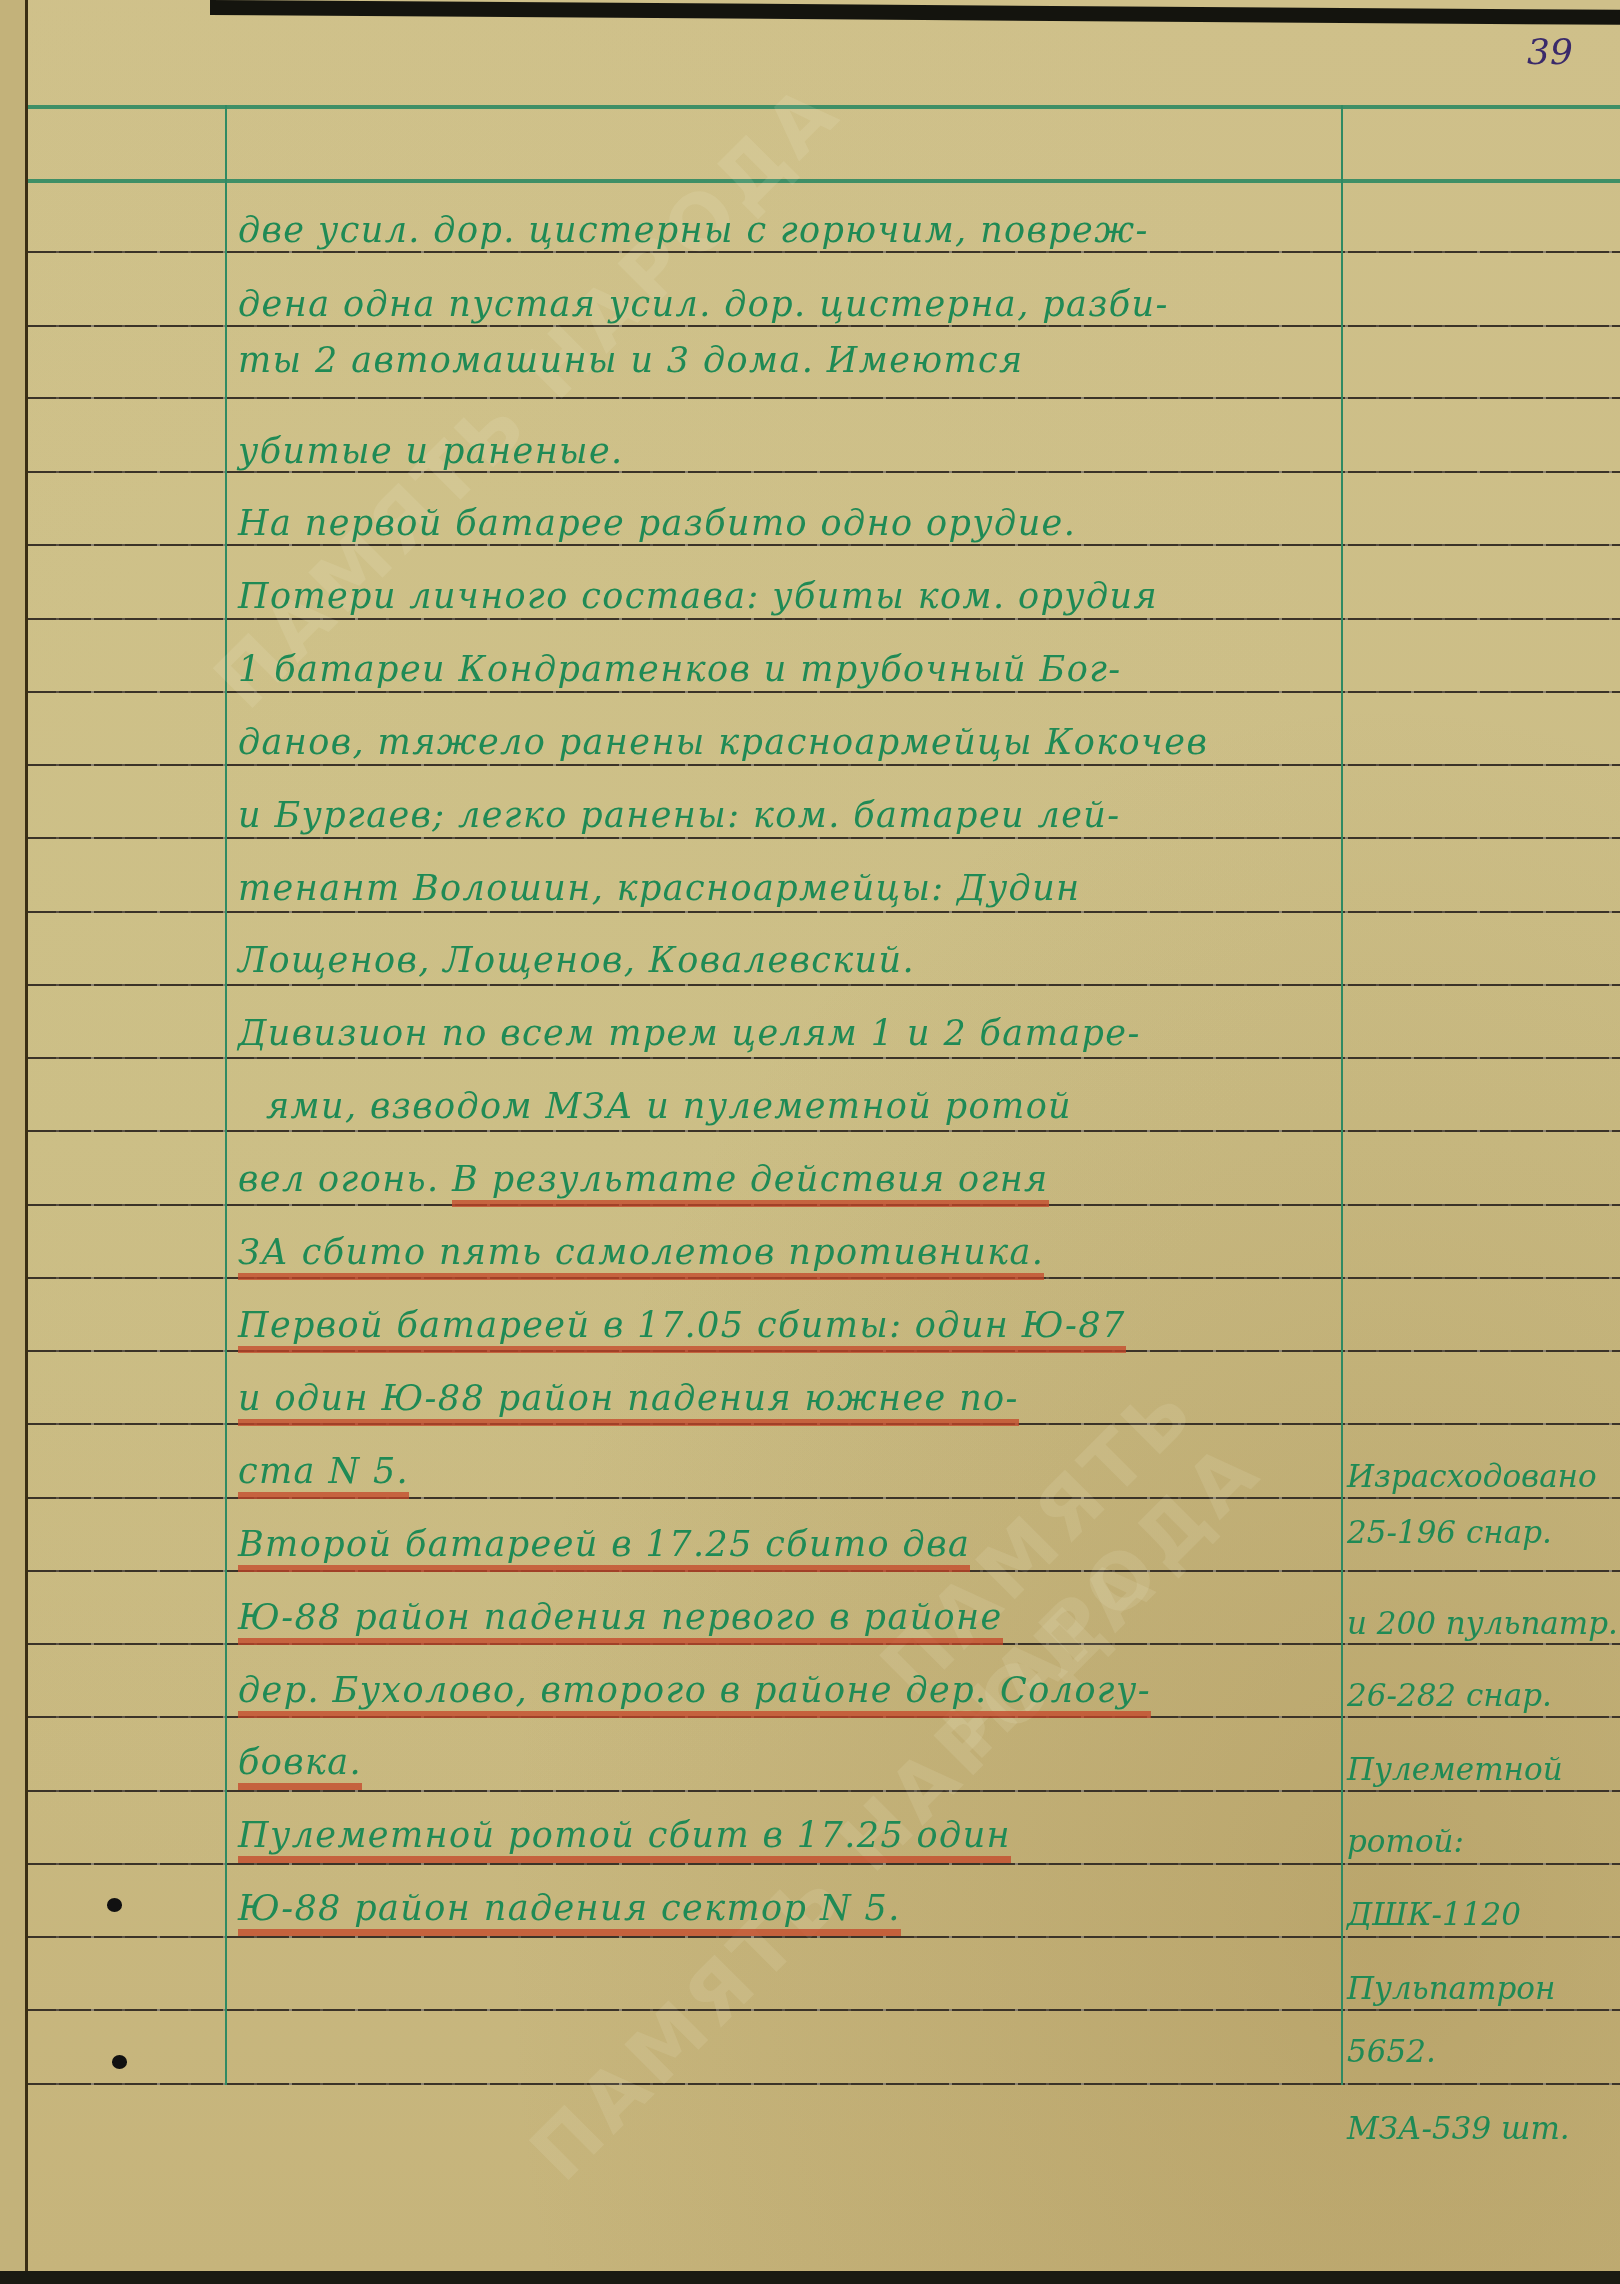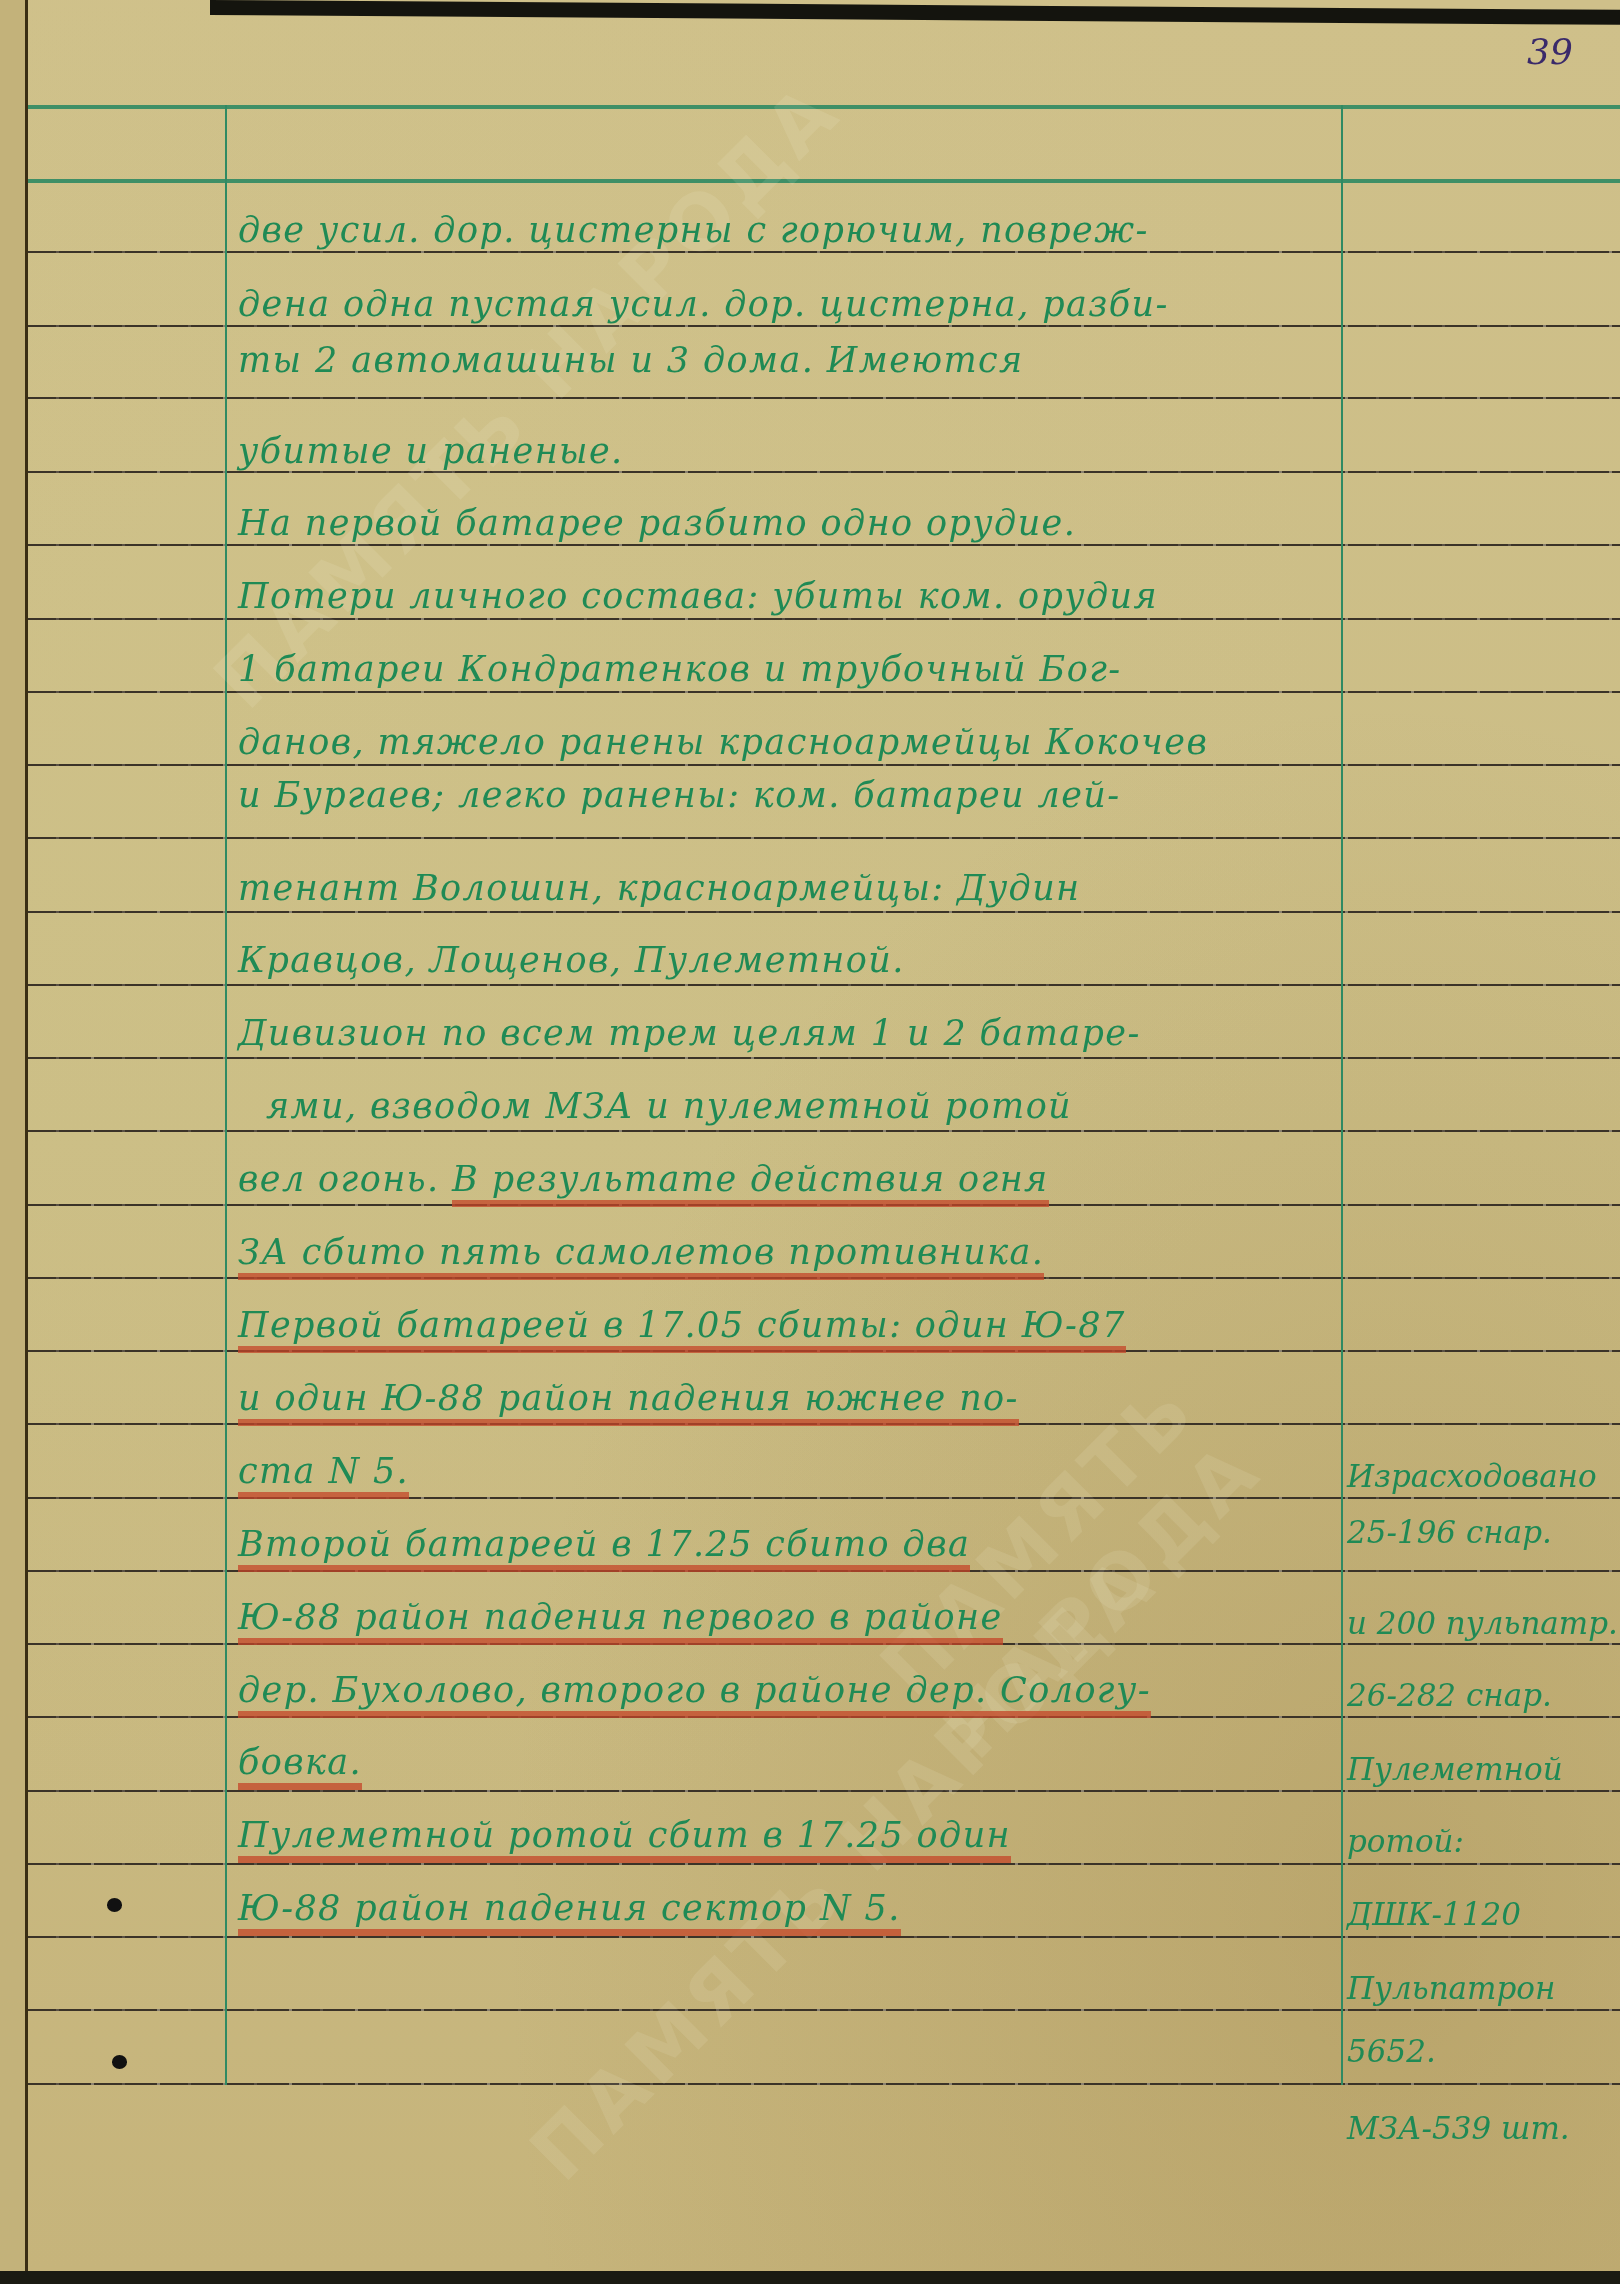--- a/index.html
+++ b/index.html
@@ -86,23 +86,23 @@
 
   <div class="main-col">
     <div class="line" style="top:0px;"><span>две усил. дор. цистерны с горючим, повреж-</span></div>
     <div class="line" style="top:74px;"><span>дена одна пустая усил. дор. цистерна, разби-</span></div>
     <div class="line" style="top:130px;"><span>ты 2 автомашины и 3 дома. Имеются</span></div>
     <div class="line" style="top:221px;"><span>убитые и раненые.</span></div>
     <div class="line" style="top:293px;"><span>На первой батарее разбито одно орудие.</span></div>
     <div class="line" style="top:366px;"><span>Потери личного состава: убиты ком. орудия</span></div>
     <div class="line" style="top:439px;"><span>1 батареи Кондратенков и трубочный Бог-</span></div>
     <div class="line" style="top:512px;"><span>данов, тяжело ранены красноармейцы Кокочев</span></div>
-    <div class="line" style="top:565px;"><span>и Бургаев; легко ранены: ком. батареи лей-</span></div>
+    <div class="line" style="top:585px;"><span>и Бургаев; легко ранены: ком. батареи лей-</span></div>
     <div class="line" style="top:658px;"><span>тенант Волошин, красноармейцы: Дудин</span></div>
-    <div class="line" style="top:730px;"><span>Кравцов, Лощенов, Пулеметной.</span></div>
+    <div class="line" style="top:730px;"><span>Лощенов, Лощенов, Ковалевский.</span></div>
     <div class="line" style="top:803px;"><span>Дивизион по всем трем целям 1 и 2 батаре-</span></div>
     <div class="line" style="top:876px;margin-left:28px;"><span>ями, взводом МЗА и пулеметной ротой</span></div>
     <div class="line" style="top:949px;"><span>вел огонь. </span><span class="u">В результате действия огня</span></div>
     <div class="line" style="top:1022px;"><span class="u">ЗА сбито пять самолетов противника.</span></div>
     <div class="line" style="top:1095px;"><span class="u">Первой батареей в 17.05 сбиты: один Ю-87</span></div>
     <div class="line" style="top:1168px;"><span class="u">и один Ю-88 район падения южнее по-</span></div>
     <div class="line" style="top:1241px;"><span class="u">ста N 5.</span></div>
     <div class="line" style="top:1314px;"><span class="u">Второй батареей в 17.25 сбито два</span></div>
     <div class="line" style="top:1387px;"><span class="u">Ю-88 район падения первого в районе</span></div>
     <div class="line" style="top:1460px;"><span class="u">дер. Бухолово, второго в районе дер. Сологу-</span></div>

